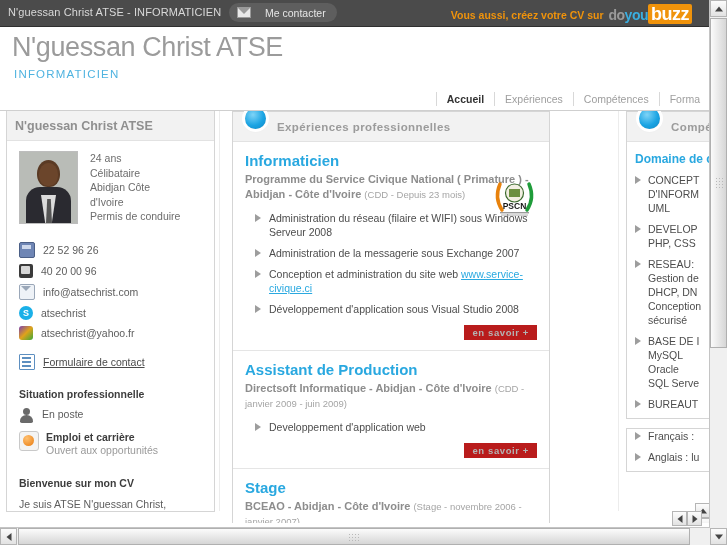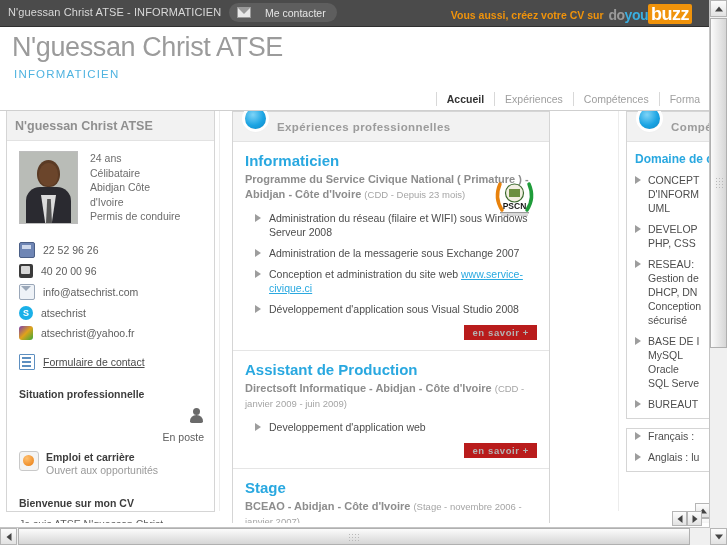--- a/index.html
+++ b/index.html
@@ -134,21 +134,21 @@
   .ci-mobile:after{content:"";position:absolute;left:2px;top:2px;width:9px;height:8px;background:#d7d7d7;border-radius:1px;}
   .ci-mail{background:#eef2f7;border:1px solid #9aa7b8;border-radius:2px;}
   .ci-mail:after{content:"";position:absolute;left:1px;top:1px;width:0;height:0;border-left:5px solid transparent;border-right:5px solid transparent;border-top:5px solid #9aa7b8;}
   .ci-skype{background:#1ab0e8;border-radius:50%;color:#fff;font-size:9px;font-weight:bold;text-align:center;line-height:14px;}
   .ci-yahoo{background:linear-gradient(135deg,#7b3fb0 0%,#e0a21b 50%,#39a93a 100%);border-radius:3px;}
   #form-link{display:flex;align-items:center;gap:8px;margin-top:14px;}
   .ci-form{background:#ffffff;border:1px solid #5d8fc0;border-radius:1px;}
   .ci-form:after{content:"";position:absolute;left:2px;top:2px;width:9px;height:2px;background:#5d8fc0;box-shadow:0 4px 0 #5d8fc0,0 8px 0 #5d8fc0;}
   #form-link .txt{font-size:10.5px;color:#4a4a4a;text-decoration:underline;cursor:pointer;}
   .side-h{font-size:10.5px;font-weight:bold;color:#3d3d3d;margin:18px 0 8px 0;}
-  .sit-row{display:flex;align-items:flex-end;gap:8px;margin-bottom:8px;flex-direction:column;}
+  .sit-row{display:flex;align-items:flex-start;gap:8px;margin-bottom:8px;}
   .sit-row .txt{font-size:10.5px;color:#5d5d5d;}
   .ci-person{width:15px;height:15px;position:relative;flex:none;}
   .ci-person:before{content:"";position:absolute;left:4px;top:0;width:7px;height:7px;border-radius:50%;background:#6a6a6a;}
   .ci-person:after{content:"";position:absolute;left:1px;top:7px;width:13px;height:8px;border-radius:7px 7px 2px 2px;background:#6a6a6a;}
   .ci-orange{width:18px;height:18px;flex:none;border:1px solid #c9c9c9;background:#f4f4f4;border-radius:3px;position:relative;}
   .ci-orange:after{content:"";position:absolute;left:3px;top:3px;width:11px;height:11px;border-radius:50%;
     background:radial-gradient(circle at 35% 30%,#ffc070,#e87b10);}
   .emploi-wrap{display:flex;gap:7px;align-items:flex-start;}
   .emploi-title{font-size:10.5px;font-weight:bold;color:#3d3d3d;line-height:13px;}
   .emploi-sub{font-size:10.5px;color:#9a9a9a;line-height:13px;}

